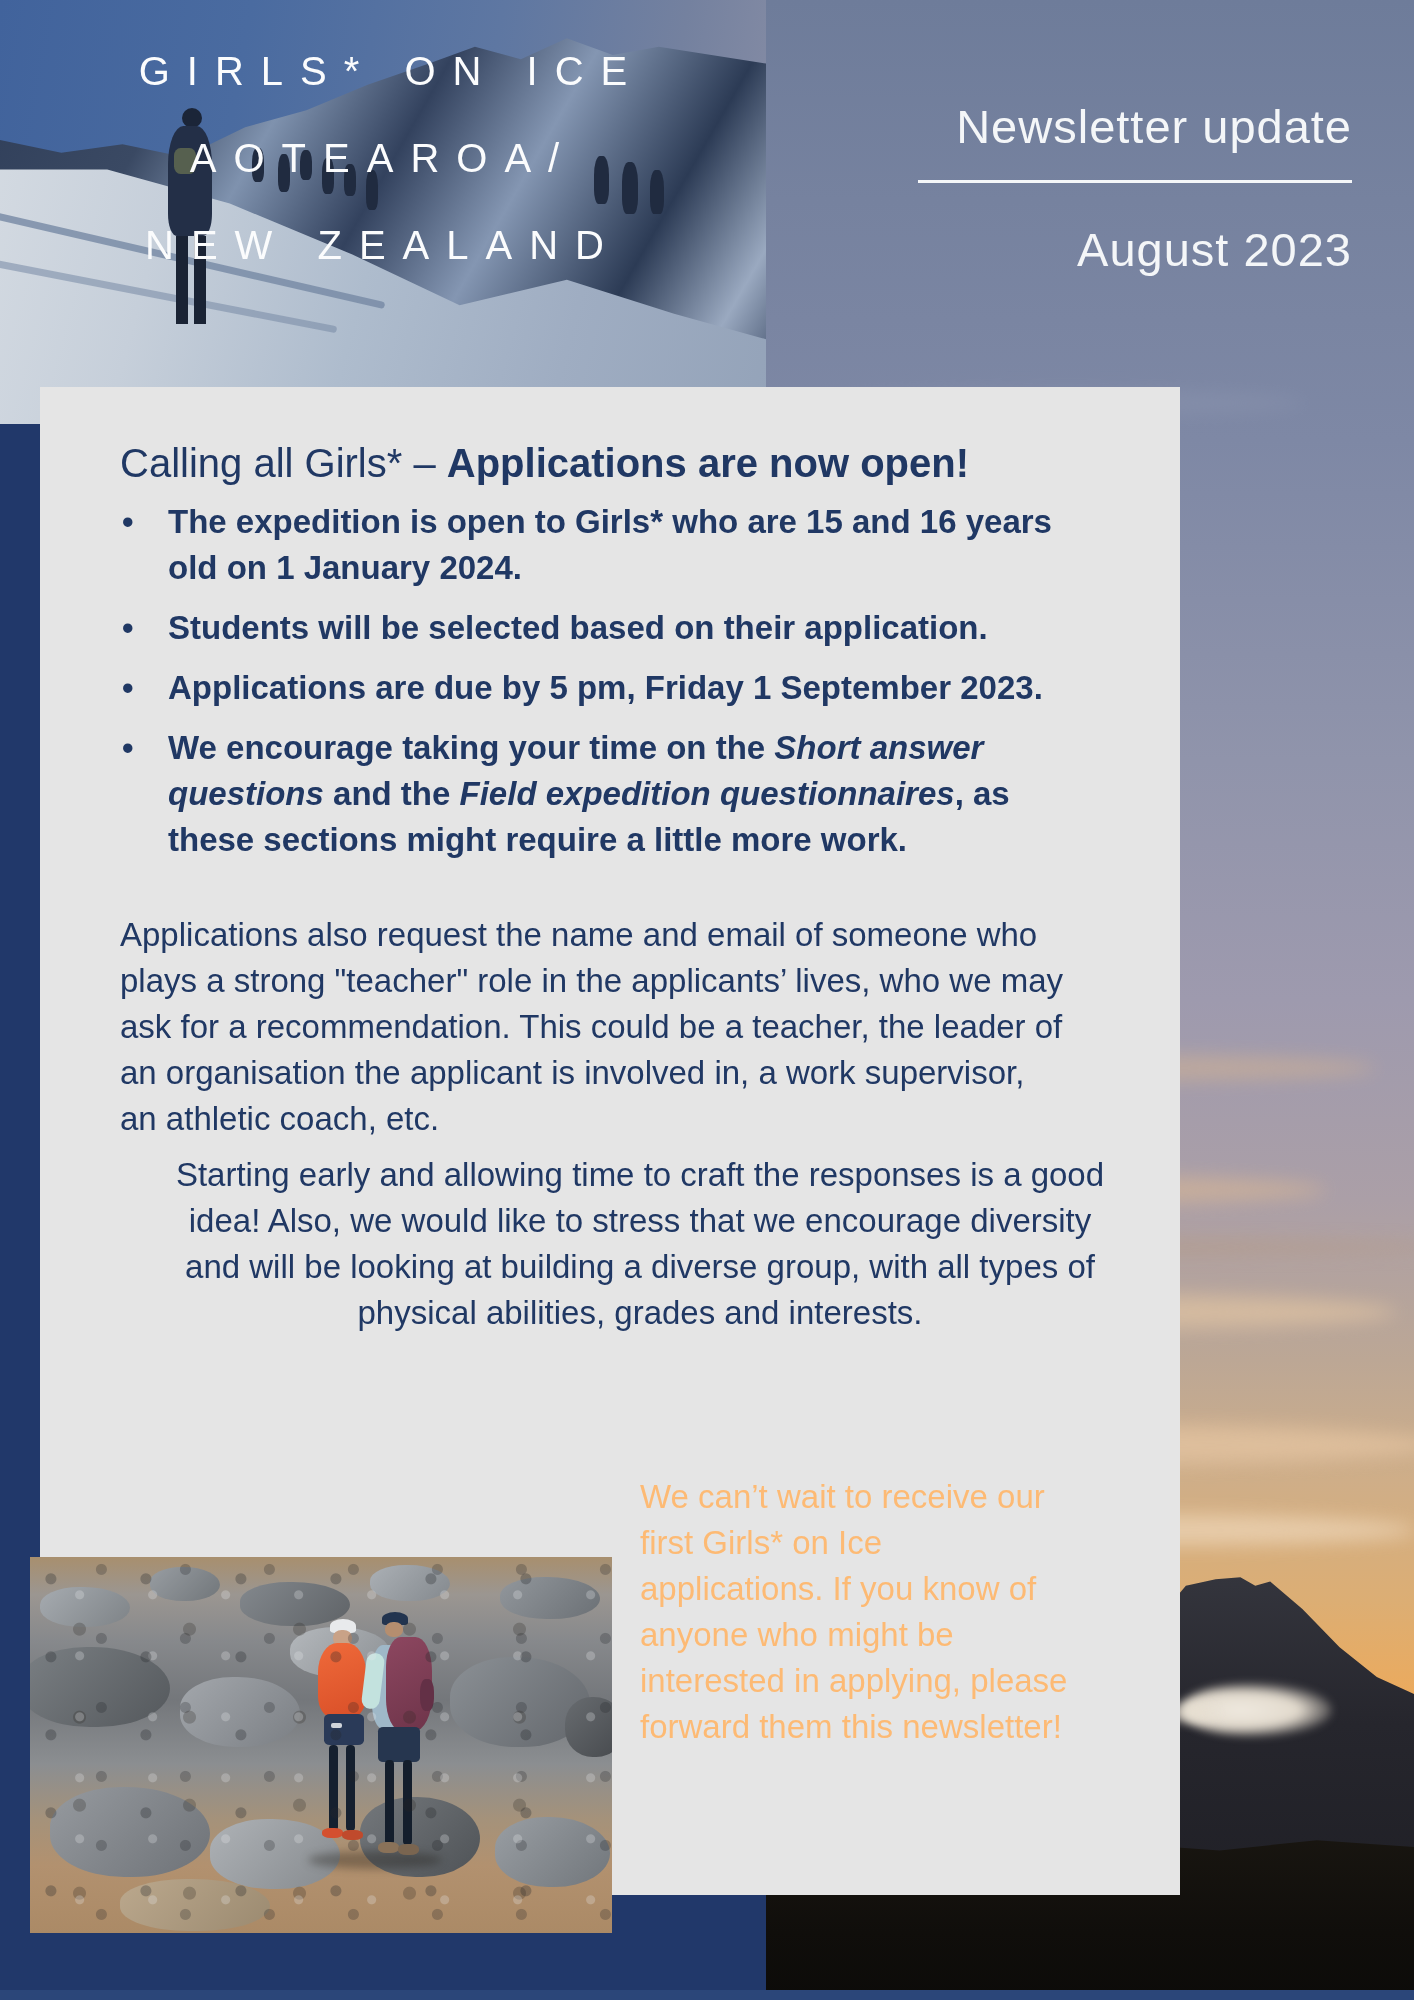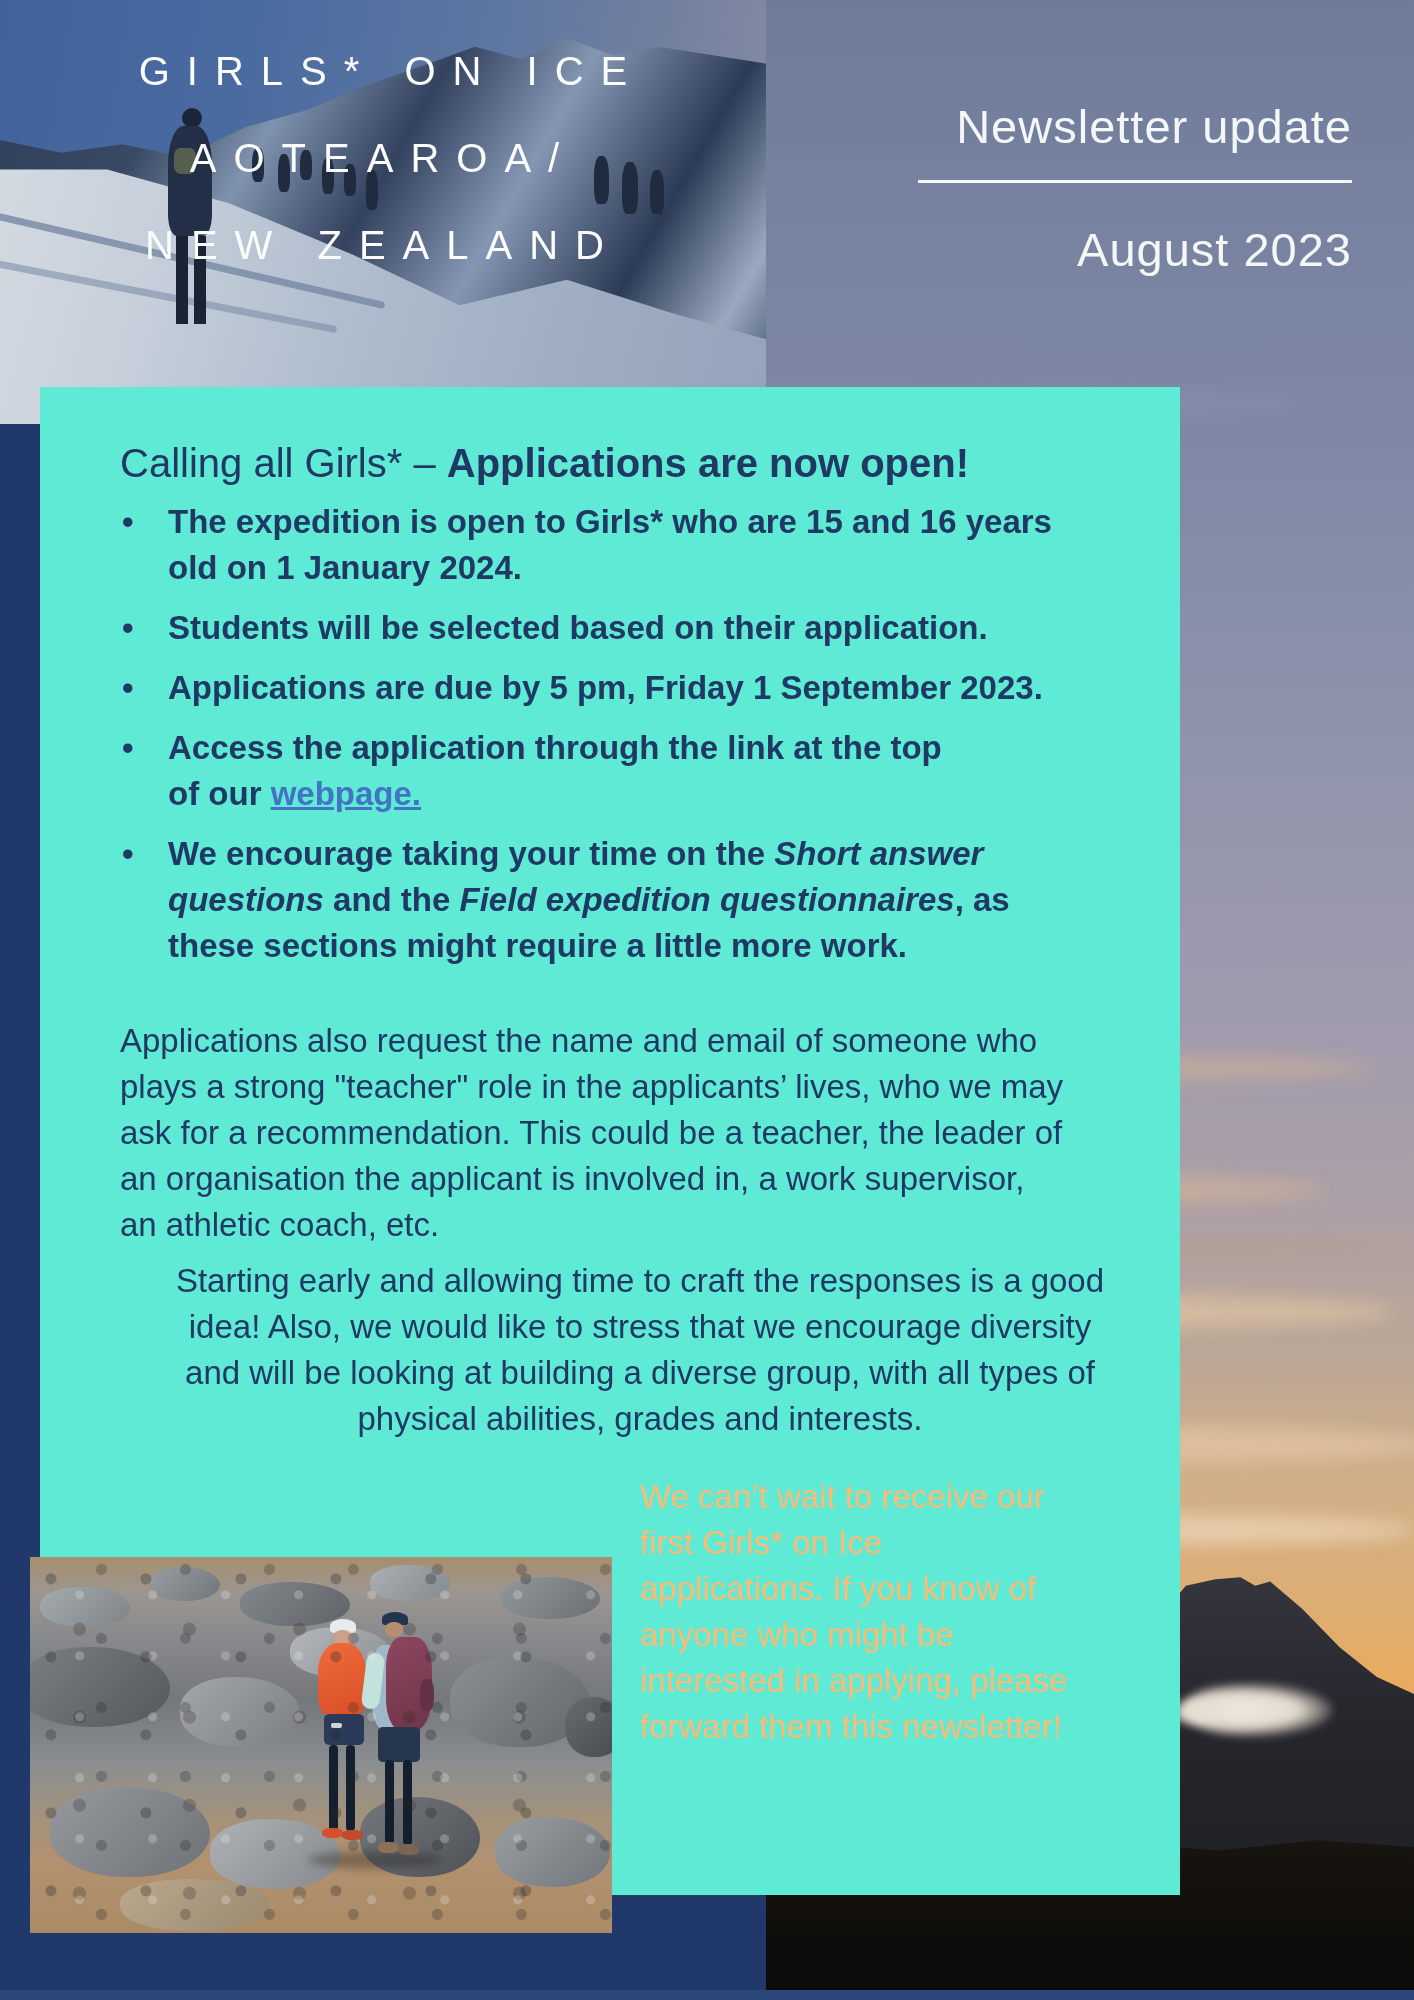--- a/index.html
+++ b/index.html
@@ -50,21 +50,21 @@
   .pax{position:absolute;width:12px;background:#202b40;border-radius:40% 40% 30% 30%;}
   .big-figure{position:absolute;left:160px;top:108px;width:64px;height:220px;}
   .bf-head{position:absolute;left:22px;top:0;width:20px;height:20px;border-radius:50%;background:#1b2538;}
   .bf-body{position:absolute;left:8px;top:18px;width:44px;height:110px;border-radius:35% 35% 20% 20%;background:#232f47;}
   .bf-pack{position:absolute;left:14px;top:40px;width:22px;height:26px;border-radius:30%;background:#56604f;}
   .bf-leg1{position:absolute;left:16px;top:128px;width:12px;height:88px;background:#1a2334;}
   .bf-leg2{position:absolute;left:34px;top:128px;width:12px;height:88px;background:#1a2334;}
   .banner-title{position:absolute;inset:0;padding-top:28px;text-align:center;z-index:2;
     color:#fbfcfd;font-size:40px;line-height:87px;letter-spacing:17px;text-indent:17px;white-space:pre-line;}
   
-  .card{position:absolute;left:40px;top:387px;width:1140px;height:1508px;background:#5eead4;
+  .card{position:absolute;left:40px;top:387px;width:1140px;height:1508px;background:#e5e5e5;
     box-sizing:border-box;padding:52px 20px 0 80px;color:#203864;z-index:3;}
   .pre{white-space:pre-line;}
   .heading{font-size:40px;line-height:48px;margin:0;font-weight:normal;}
   .heading .b{font-weight:bold;}
   .bodytxt{font-size:33px;line-height:46px;}
   .intro{margin:20px 0 0 0;}
   .card ul{list-style:none;margin:12px 0 0 0;padding:0;}
   .card li{position:relative;padding-left:48px;margin:0 0 14px 0;}
   .card li::before{content:"•";position:absolute;left:2px;top:0;font-weight:bold;}
   .b{font-weight:bold;}
@@ -176,22 +176,20 @@
 NEW ZEALAND</div>
   </div>
 
   <div class="card">
     <h1 class="heading"><span>Calling all Girls* – </span><span class="b">Applications are now open!</span></h1>
     <ul class="bodytxt">
       <li class="pre"><span class="b">The expedition is open to Girls* who are 15 and 16 years
 old on 1 January 2024.</span></li>
       <li class="pre"><span class="b">Students will be selected based on their application.</span></li>
       <li class="pre"><span class="b">Applications are due by 5 pm, Friday 1 September 2023.</span></li>
-      <li class="pre"><span class="b">Access the application through the link at the top
-of our </span><a class="b lnk" href="#">webpage.</a></li>
       <li class="pre"><span class="b">We encourage taking your time on the </span><span class="b i">Short answer
 questions</span><span class="b"> and the </span><span class="b i">Field expedition questionnaires</span><span class="b">, as
 these sections might require a little more work.</span></li>
     </ul>
     <p class="bodytxt para1 pre">Applications also request the name and email of someone who
 plays a strong "teacher" role in the applicants’ lives, who we may
 ask for a recommendation. This could be a teacher, the leader of
 an organisation the applicant is involved in, a work supervisor,
 an athletic coach, etc.</p>
     <p class="bodytxt para2 pre">Starting early and allowing time to craft the responses is a good

